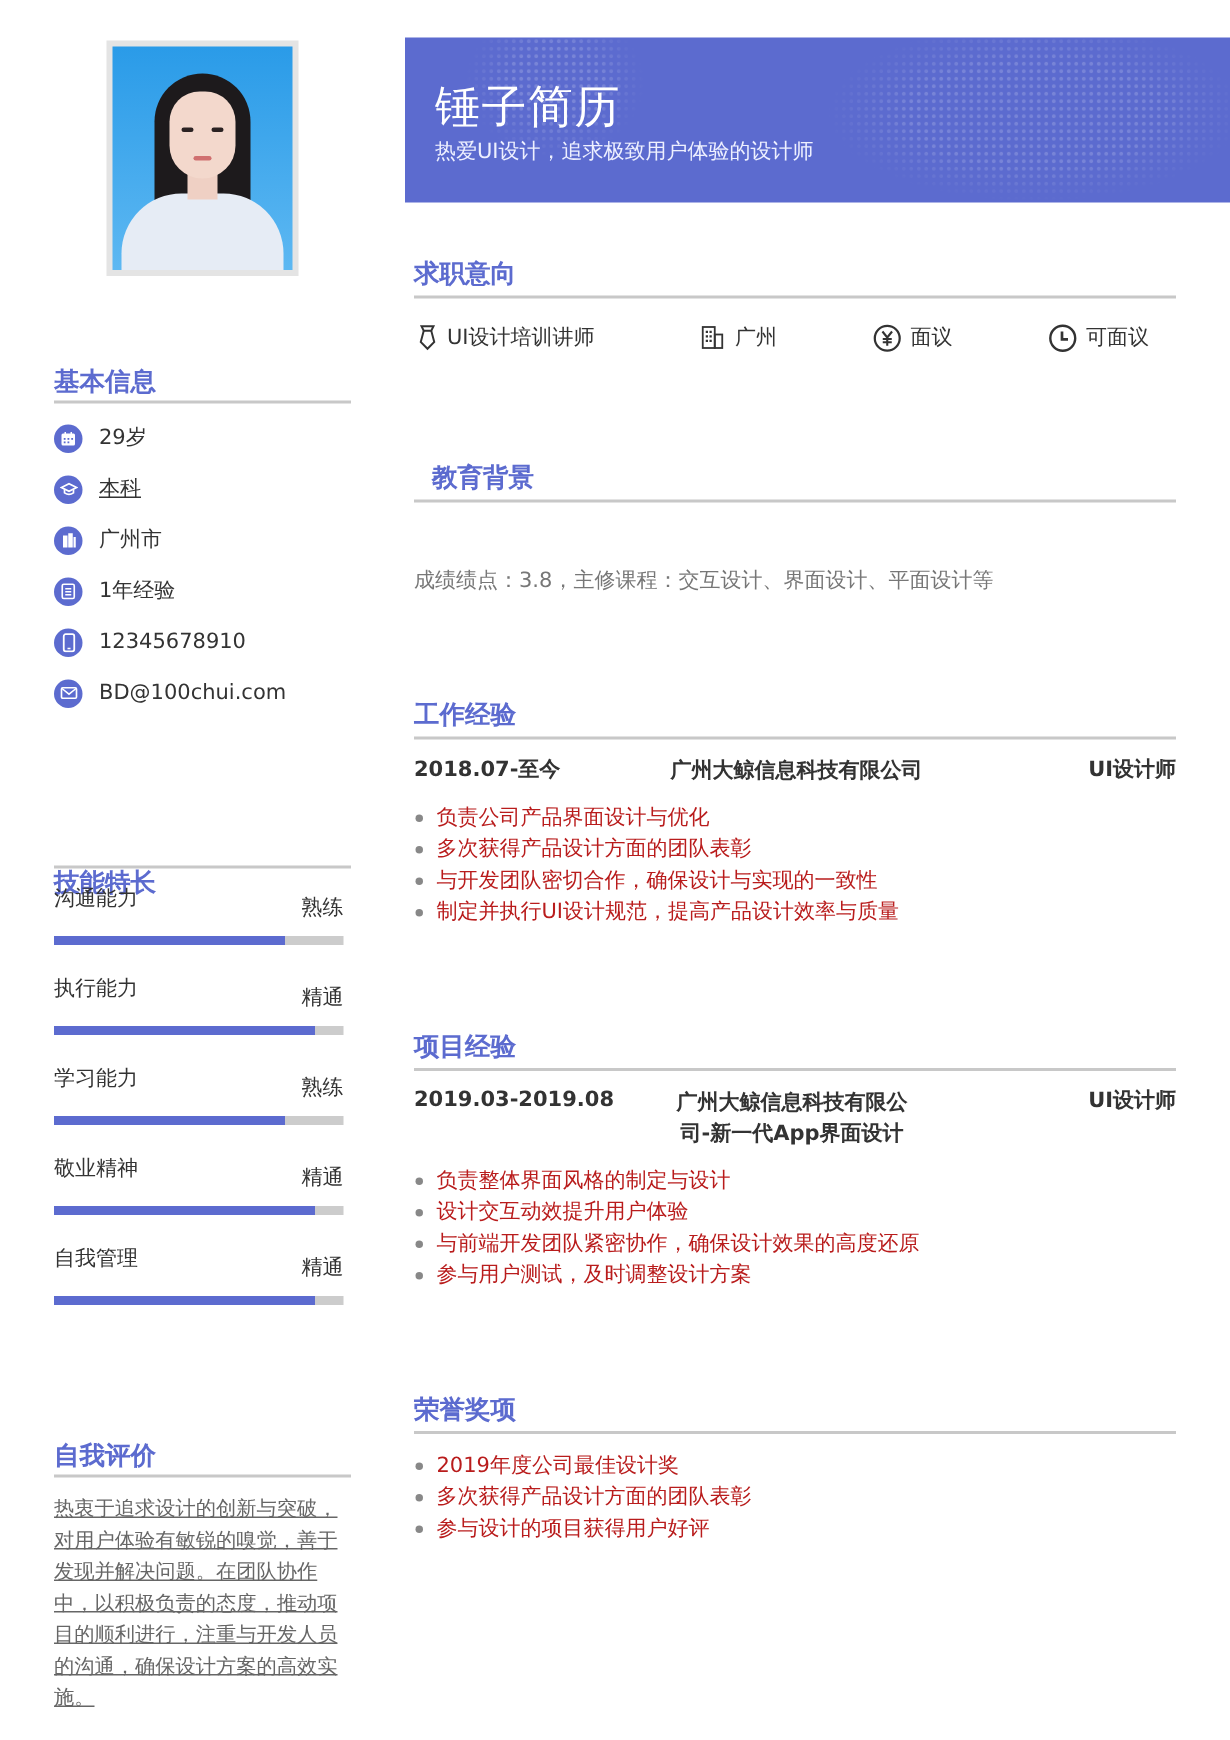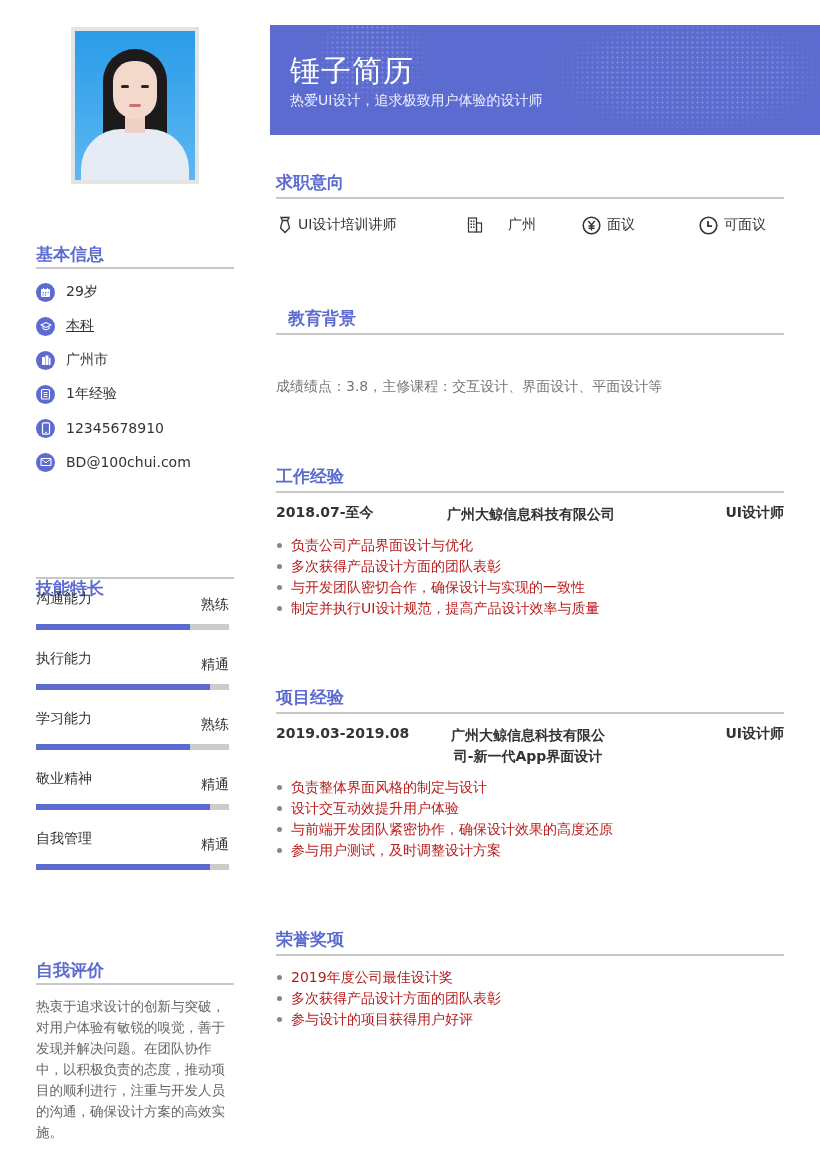--- a/index.html
+++ b/index.html
@@ -26,21 +26,21 @@
   .info-icon { width: 19px; height: 19px; border-radius: 50%; background: #5c6bcf; display: flex; align-items: center; justify-content: center; flex-shrink: 0; }
   .info-text { margin-left: 11px; font-size: 14px; color: #333; }
 
   .skill { position: absolute; left: 36px; width: 193px; }
   .skill-head { display: flex; justify-content: space-between; align-items: flex-end; height: 24px; }
   .skill-name { font-size: 14px; color: #333; }
   .skill-level { font-size: 14px; color: #333; }
   .skill-bar { margin-top: 10px; height: 6px; background: #cccccc; position: relative; }
   .skill-fill { position: absolute; left: 0; top: 0; height: 6px; background: #5c6bcf; }
 
-  .eval-text { position: absolute; left: 36px; top: 996px; width: 200px; font-size: 13.5px; line-height: 21px; color: #666; }
+  .eval-text { position: absolute; left: 36px; top: 996px; width: 200px; font-size: 13.5px; line-height: 21px; color: #666; text-decoration: underline; }
 
   .banner { position: absolute; left: 0; top: 25px; width: 550px; height: 110px; background: #5c6bcf; overflow: hidden; }
   .banner-dots { position: absolute; inset: 0; background-image: radial-gradient(circle, rgba(255,255,255,0.22) 1.2px, transparent 1.4px); background-size: 5px 5px; -webkit-mask-image: radial-gradient(ellipse 120px 55px at 400px 50px, #000 60%, transparent 100%), radial-gradient(ellipse 70px 45px at 90px 20px, #000 60%, transparent 100%); mask-image: radial-gradient(ellipse 140px 60px at 420px 50px, #000 60%, transparent 100%); opacity: 0.8; }
   .banner-dots2 { position: absolute; inset: 0; background-image: radial-gradient(circle, rgba(255,255,255,0.18) 1.2px, transparent 1.4px); background-size: 5px 5px; -webkit-mask-image: radial-gradient(ellipse 60px 50px at 100px 30px, #000 50%, transparent 100%); mask-image: radial-gradient(ellipse 60px 50px at 100px 30px, #000 50%, transparent 100%); }
   .banner-title { position: absolute; left: 20px; top: 26px; font-size: 30px; color: #ffffff; letter-spacing: 1px; }
   .banner-sub { position: absolute; left: 20px; top: 67px; font-size: 14px; color: #eef0ff; }
 
   .intent-item { position: absolute; top: 214px; display: flex; align-items: center; height: 22px; font-size: 14px; color: #333; }
   .intent-item svg { margin-right: 6px; }
 
@@ -202,21 +202,21 @@
   <div class="section-title" style="left:6px;top:171px;">求职意向</div>
   <div class="section-line" style="left:6px;top:197px;width:508px;"></div>
 
   <div class="intent-item" style="left:8px;">
     <svg width="14" height="18" viewBox="0 0 14 18">
         <path d="M3 1.5 H11 L9.5 4.5 H4.5 Z" fill="none" stroke="#333" stroke-width="1.3"></path>
         <path d="M4.5 4.5 L2.5 12 L7 16.5 L11.5 12 L9.5 4.5" fill="none" stroke="#333" stroke-width="1.3"></path>
       </svg>
     <span>UI设计培训讲师</span>
   </div>
-  <div class="intent-item" style="left:197px;gap:18px;">
+  <div class="intent-item" style="left:197px;">
     <svg width="17" height="16" viewBox="0 0 17 16">
         <rect x="1.5" y="1" width="8" height="14" fill="none" stroke="#333" stroke-width="1.2"></rect>
         <rect x="9.5" y="6" width="5" height="9" fill="none" stroke="#333" stroke-width="1.2"></rect>
         <rect x="3.5" y="3.5" width="1.5" height="1.5" fill="#333"></rect>
         <rect x="6" y="3.5" width="1.5" height="1.5" fill="#333"></rect>
         <rect x="3.5" y="6.5" width="1.5" height="1.5" fill="#333"></rect>
         <rect x="6" y="6.5" width="1.5" height="1.5" fill="#333"></rect>
         <rect x="3.5" y="9.5" width="1.5" height="1.5" fill="#333"></rect>
         <rect x="6" y="9.5" width="1.5" height="1.5" fill="#333"></rect>
       </svg>

